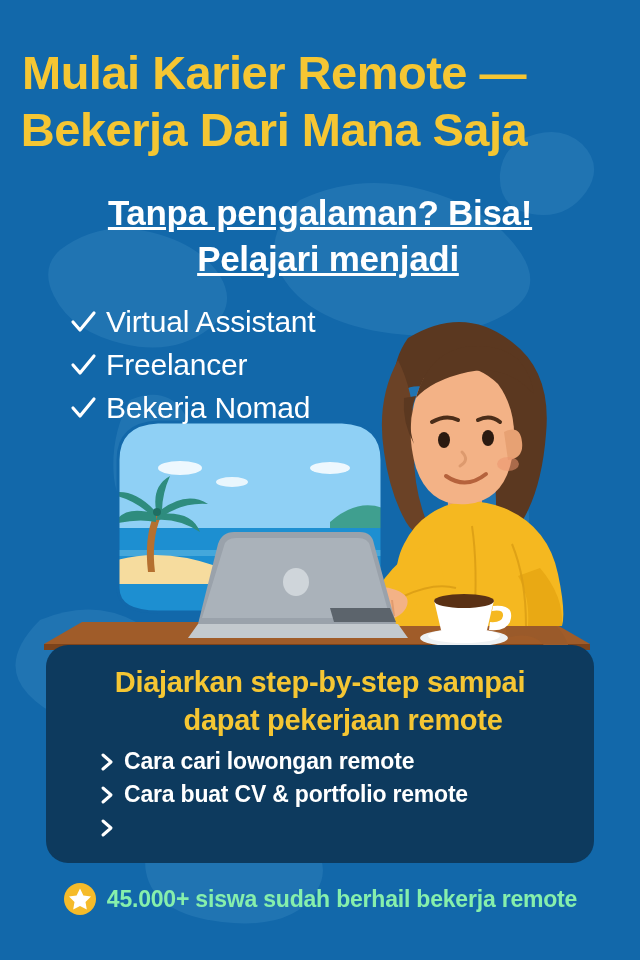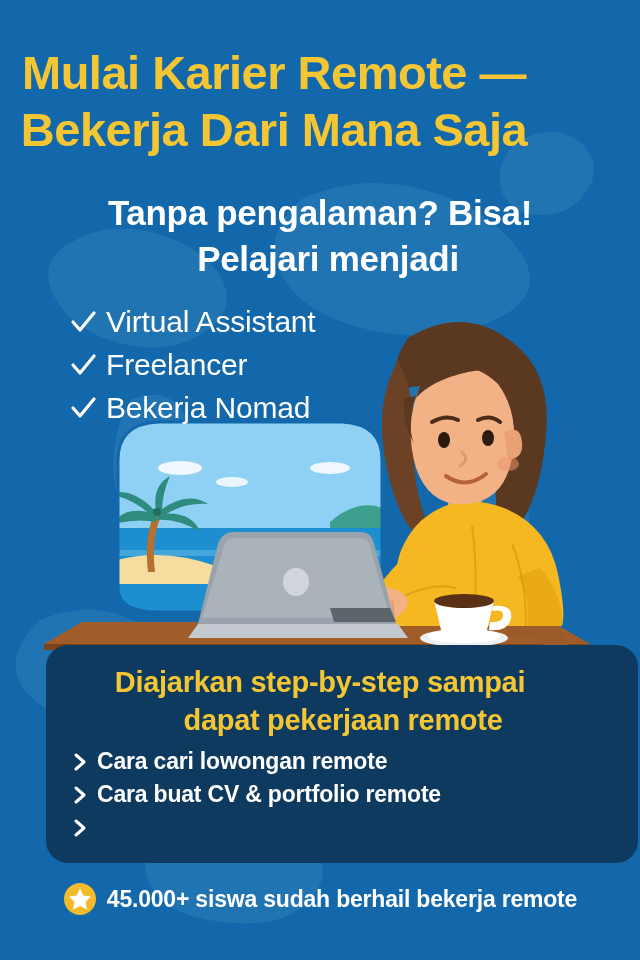--- a/index.html
+++ b/index.html
@@ -19,58 +19,58 @@
 
   
   .headline { position:absolute; top:44px; left:0; width:548px; text-align:center;
               color:#f5c633; font-weight:bold; font-size:47px; line-height:57px;
               letter-spacing:-0.5px; }
   .headline .l2 { display:block; }
 
   
   .subhead { position:absolute; top:190px; left:0; width:640px; text-align:center;
              color:#ffffff; font-weight:bold; font-size:35px; line-height:46px;
-             letter-spacing:-0.3px; }
+             letter-spacing:-0.3px;text-decoration:underline; }
   .subhead .l2 { display:block;margin-left:16px; }
 
   
   .checklist { position:absolute; top:300px; left:68px; }
   .check-item { display:flex; align-items:center; height:43px; }
   .check-icon { width:30px; height:30px; flex:0 0 30px; margin-right:8px;
                 display:flex; align-items:center; justify-content:center; }
   .check-icon svg { display:block; }
   .check-label { color:#ffffff; font-weight:normal; font-size:30px;
                  line-height:32px; letter-spacing:-0.2px; }
 
   
   .illustration { position:absolute; left:0; top:300px; width:640px; height:350px; }
   .illustration svg { display:block; width:640px; height:350px; }
 
   
-  .card { position:absolute; left:46px; top:645px; width:592px; height:218px;
+  .card { position:absolute; left:46px; top:645px; width:548px; height:218px;
           background:#0d3a5e; border-radius:22px; }
   .card-title { position:absolute; top:18px; left:0; width:548px; text-align:center;
                 color:#f5c633; font-weight:bold; font-size:29px; line-height:38px;
                 letter-spacing:-0.3px; }
   .card-title .l2 { display:block;padding-left:46px; }
-  .card-list { position:absolute; top:100px; left:24px; }
+  .card-list { position:absolute; top:100px; left:51px; }
   .card-item { display:flex; align-items:center; height:33px; }
   .chev-icon { width:20px; height:22px; flex:0 0 20px; margin-right:7px;
                display:flex; align-items:center; justify-content:center; }
   .chev-icon svg { display:block; }
   .card-item-label { color:#ffffff; font-weight:bold; font-size:23px;
                      line-height:25px; letter-spacing:-0.2px; }
 
   
   .badge-row { position:absolute; top:882px; left:0; width:640px;
                display:flex; align-items:center; justify-content:center; }
   .star-badge { width:34px; height:34px; flex:0 0 34px; margin-right:10px;
                 display:flex; align-items:center; justify-content:center; }
   .star-badge svg { display:block; }
-  .badge-text { color:#ffffff; font-weight:bold; font-size:23px; line-height:26px;
+  .badge-text { color:#86efac; font-weight:bold; font-size:23px; line-height:26px;
                 letter-spacing:-0.2px; }
 
   
   .footer { position:absolute; top:930px; left:0; width:640px; text-align:center;
             color:#ffffff; font-weight:bold; font-size:25px; line-height:30px;
             letter-spacing:-0.3px; white-space:nowrap; }
 </style>
 </head>
 <body>
 

